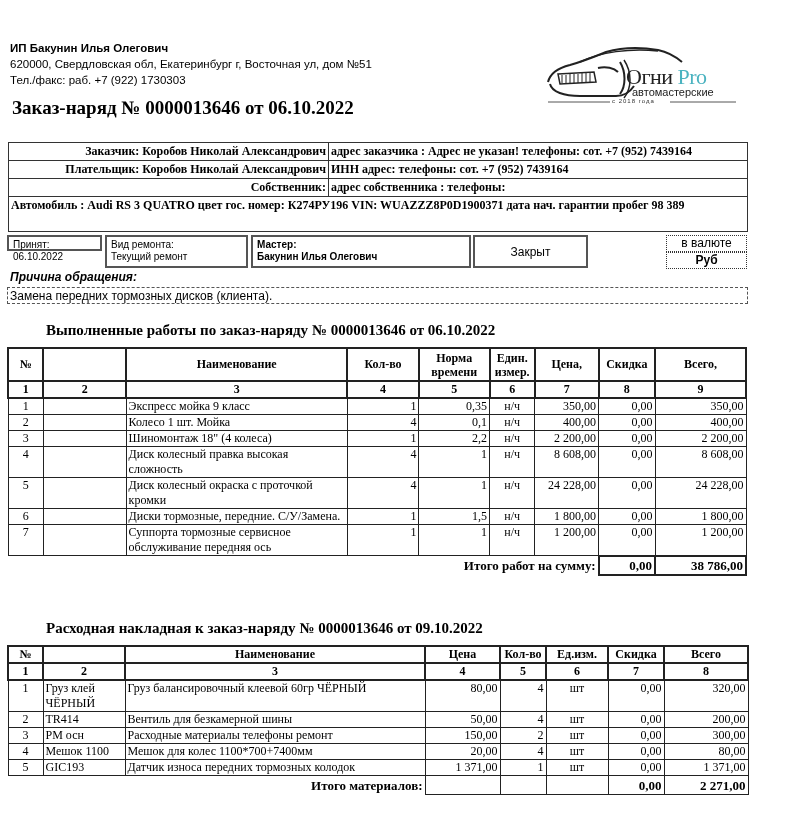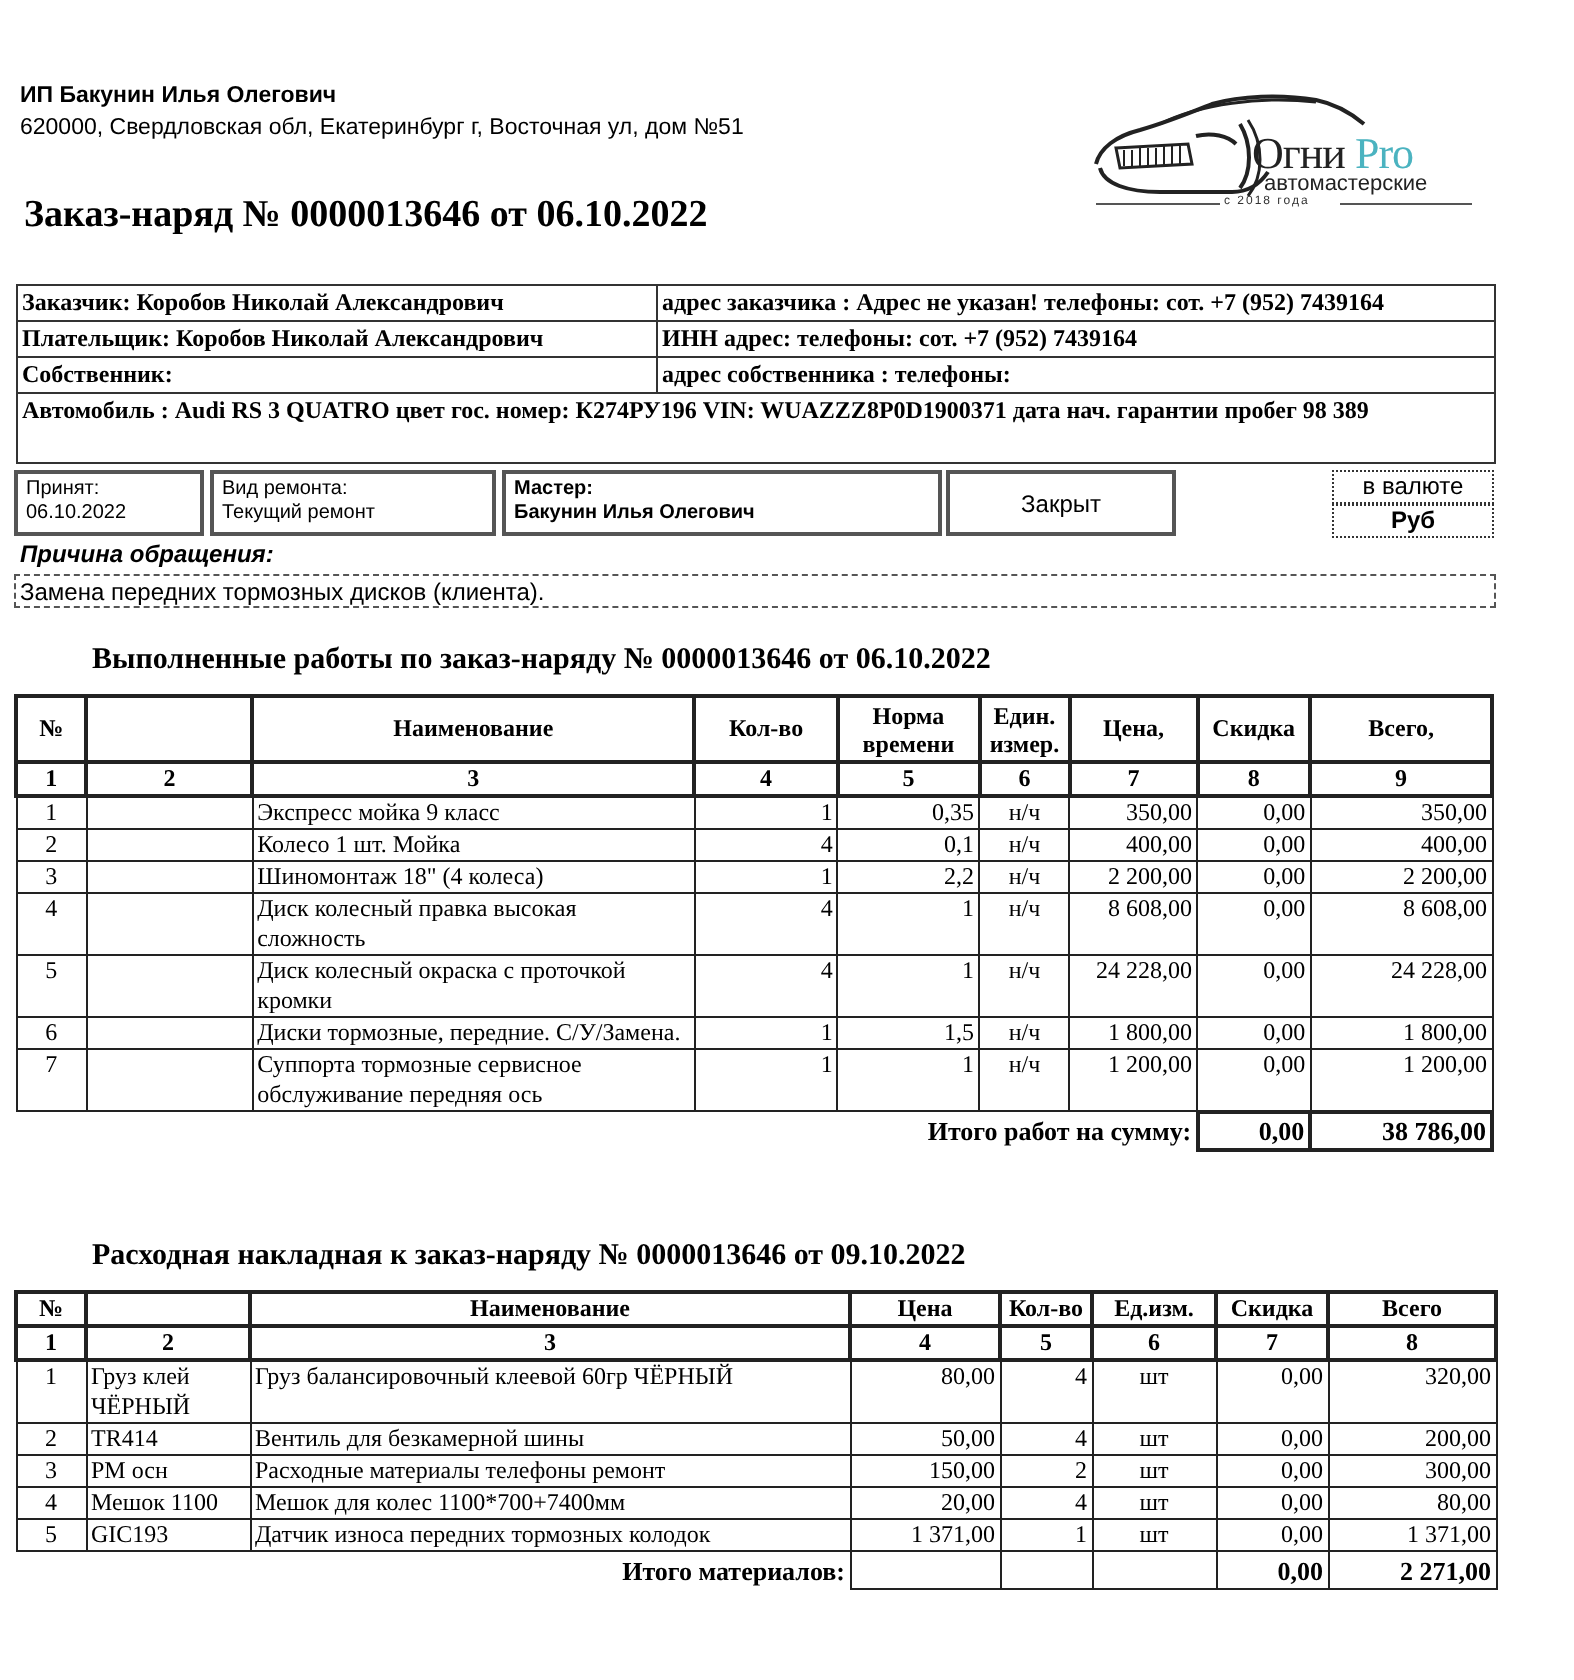--- a/index.html
+++ b/index.html
@@ -16,21 +16,21 @@
     #logo { left: 540px; top: 38px; width: 200px; height: 68px; }
     #logo .brand { position: absolute; left: 86px; top: 26px; font-family: "Liberation Serif", serif; font-size: 22px; color: #222; letter-spacing: -0.5px; white-space: nowrap; }
     #logo .brand .pro { color: #4bb3c0; }
     #logo .sub { position: absolute; left: 92px; top: 48px; font-family: "Liberation Sans", sans-serif; font-size: 11px; color: #222; white-space: nowrap; }
     #logo .since { position: absolute; left: 72px; top: 60px; font-family: "Liberation Sans", sans-serif; font-size: 6px; color: #333; letter-spacing: 1px; white-space: nowrap; }
 
     
     #info { left: 8px; top: 142px; width: 740px; border: 1.5px solid #333; font-size: 12px; font-weight: bold; }
     #info .row { display: flex; border-bottom: 1px solid #333; }
     #info .row:last-child { border-bottom: none; }
-    #info .c1 { width: 320px; border-right: 1.5px solid #333; padding: 1px 2px; height: 17px; white-space: nowrap; overflow: hidden; }
+    #info .c1 { width: 320px; border-right: 1.5px solid #333; padding: 1px 2px; height: 17px; white-space: nowrap; overflow: hidden; text-align: right; }
     #info .c2 { flex: 1; padding: 1px 2px; height: 17px; white-space: nowrap; overflow: hidden; }
     #info .car { padding: 1px 2px; line-height: 15px; height: 34px; }
 
     
     .box { position: absolute; border: 2px solid #555; font-family: "Liberation Sans", sans-serif; font-size: 10px; padding: 2px 4px; line-height: 12px; background: #fff; }
     .box-dotted { position: absolute; border: 1px dotted #333; font-family: "Liberation Sans", sans-serif; font-size: 12px; text-align: center; }
 
     #reason-label { left: 10px; top: 270px; font-family: "Liberation Sans", sans-serif; font-size: 12px; font-weight: bold; font-style: italic; }
     #reason { left: 7px; top: 287px; width: 741px; height: 17px; border: 1px dashed #555; font-family: "Liberation Sans", sans-serif; font-size: 12px; padding: 0 2px; line-height: 16px; }
 
@@ -45,20 +45,21 @@
     table.grid td.r { text-align: right; }
     table.grid tr.total td { font-weight: bold; font-size: 13px; vertical-align: middle; }
     table.grid td.nob { border: none; }
   </style>
 </head>
 <body>
 
 <div id="company" class="abs">
   <div class="name">ИП Бакунин Илья Олегович</div>
   <div>620000, Свердловская обл, Екатеринбург г, Восточная ул, дом №51</div>
+  <div>Тел./факс: раб. +7 (922) 1730303</div>
 </div>
 
 <div id="logo" class="abs">
   <svg width="200" height="68" viewBox="0 0 200 68" style="position:absolute;left:0;top:0;">
     <path d="M8 44 C10 36 18 30 30 27 C44 23 56 18 66 14 C80 10 100 9 118 12 C128 14 136 19 142 24" fill="none" stroke="#222" stroke-width="2"></path>
     <path d="M40 24 C60 14 90 10 118 13" fill="none" stroke="#222" stroke-width="1.5"></path>
     <path d="M10 46 C12 54 24 58 40 58 L76 58 C84 58 90 54 94 48" fill="none" stroke="#222" stroke-width="2"></path>
     <path d="M18 36 L54 34 L56 44 L20 46 Z" fill="none" stroke="#222" stroke-width="1.5"></path>
     <path d="M22 37 L22 45 M26 37 L26 45 M30 36 L30 45 M34 36 L34 45 M38 36 L38 45 M42 35 L42 45 M46 35 L46 45 M50 35 L50 44" stroke="#222" stroke-width="1"></path>
     <path d="M58 30 C66 28 74 30 78 34" fill="none" stroke="#222" stroke-width="2"></path>
@@ -85,21 +86,21 @@
   </div>
   <div class="row">
     <div class="c1">Собственник:</div>
     <div class="c2">адрес собственника :   телефоны:</div>
   </div>
   <div class="row">
     <div class="car">Автомобиль : Audi RS 3 QUATRO цвет  гос. номер:  К274РУ196   VIN: WUAZZZ8P0D1900371 дата нач. гарантии  пробег 98 389</div>
   </div>
 </div>
 
-<div class="box" style="left:7px;top:235px;width:95px;height:33px;">
+<div class="box" style="left:7px;top:235px;width:95px;height:16px;">
   <div>Принят:</div>
   <div>06.10.2022</div>
 </div>
 <div class="box" style="left:105px;top:235px;width:143px;height:33px;">
   <div>Вид ремонта:</div>
   <div>Текущий ремонт</div>
 </div>
 <div class="box" style="left:251px;top:235px;width:220px;height:33px;font-weight:bold;">
   <div>Мастер:</div>
   <div>Бакунин Илья Олегович</div>

